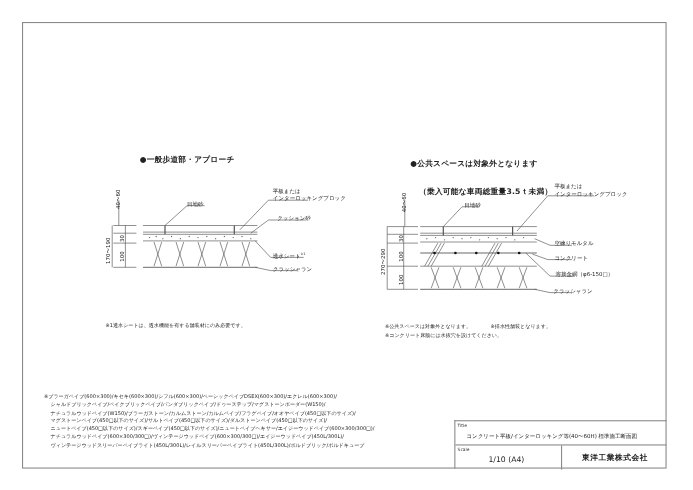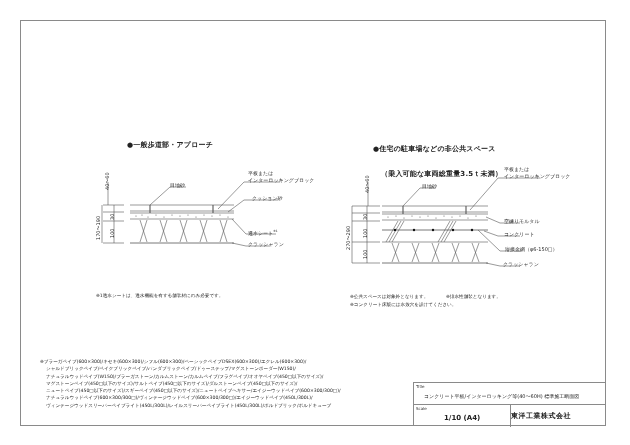--- a/index.html
+++ b/index.html
@@ -9,22 +9,22 @@
   .txt { position: absolute; white-space: nowrap; color: #222; }
   .heading { font-size: 7px; font-weight: bold; letter-spacing: 0.2px; }
   .lbl { font-size: 5px; }
   .note { font-size: 4.6px; }
   .mat { font-size: 4.6px; line-height: 7.3px; }
   .titleblock { position: absolute; left: 413px; top: 382px; width: 193px; height: 44px; border-left: 1px solid #8a8a8a; border-top: 1px solid #8a8a8a; box-sizing: border-box; }
   .tb-row1 { position: absolute; left: 0; top: 0; width: 100%; height: 22px; border-bottom: 1px solid #8a8a8a; box-sizing: border-box; }
   .tb-cap { position: absolute; font-size: 4px; color: #333; }
   .tb-title { position: absolute; left: 10px; top: 10px; font-size: 5px; white-space: nowrap; }
   .tb-scale-cell { position: absolute; left: 0; top: 22px; width: 97px; height: 22px; border-right: 1px solid #8a8a8a; box-sizing: border-box; }
-  .tb-scale { position: absolute; left: 30px; top: 9px; font-size: 7px; font-weight: bold; }
-  .tb-company { position: absolute; left: 97px; top: 22px; width: 96px; height: 22px; text-align: left; line-height: 22px; font-size: 7px; font-weight: bold; letter-spacing: 0.5px; }
+  .tb-scale { position: absolute; left: 30px; top: 9px; font-size: 7px; }
+  .tb-company { position: absolute; left: 97px; top: 22px; width: 96px; height: 22px; text-align: center; line-height: 22px; font-size: 7px; font-weight: bold; letter-spacing: 0.5px; }
 </style>
 </head>
 <body>
 
 <div class="sheet"></div>
 
 <svg class="drawing" width="630" height="445">
   <g stroke="#555" stroke-width="0.6" fill="none">
 
     <g>
@@ -141,21 +141,21 @@
 <div class="txt lbl" style="left:109px;top:220px;transform:rotate(-90deg);transform-origin:left top;">30</div>
 <div class="txt lbl" style="left:109px;top:238px;transform:rotate(-90deg);transform-origin:left top;">100</div>
 <div class="txt lbl" style="left:170px;top:182px;">目地砂</div>
 <div class="txt lbl" style="left:248px;top:170px;">平板または</div>
 <div class="txt lbl" style="left:248px;top:177px;">インターロッキングブロック</div>
 <div class="txt lbl" style="left:252px;top:195px;">クッション砂</div>
 <div class="txt lbl" style="left:248px;top:229px;"><span>透水シート</span><sup style="font-size:3px;">※1</sup></div>
 <div class="txt lbl" style="left:248px;top:241px;">クラッシャラン</div>
 <div class="txt note" style="left:96px;top:293px;">※1透水シートは、透水機能を有する舗装材にのみ必要です。</div>
 
-<div class="txt heading" style="left:373px;top:144px;">●住宅の駐車場などの非公共スペース</div>
+<div class="txt heading" style="left:373px;top:144px;">●公共スペースは対象外となります</div>
 <div class="txt heading" style="left:381px;top:154px;margin-top:15px;">（乗入可能な車両総重量3.5ｔ未満）</div>
 <div class="txt lbl" style="left:364px;top:193px;transform:rotate(-90deg);transform-origin:left top;">40〜60</div>
 <div class="txt lbl" style="left:345px;top:250px;transform:rotate(-90deg);transform-origin:left top;">270〜290</div>
 <div class="txt lbl" style="left:362px;top:220px;transform:rotate(-90deg);transform-origin:left top;">30</div>
 <div class="txt lbl" style="left:362px;top:238px;transform:rotate(-90deg);transform-origin:left top;">100</div>
 <div class="txt lbl" style="left:362px;top:259px;transform:rotate(-90deg);transform-origin:left top;">100</div>
 <div class="txt lbl" style="left:422px;top:183px;">目地砂</div>
 <div class="txt lbl" style="left:504px;top:166px;">平板または</div>
 <div class="txt lbl" style="left:504px;top:173px;">インターロッキングブロック</div>
 <div class="txt lbl" style="left:504px;top:218px;">空練りモルタル</div>

